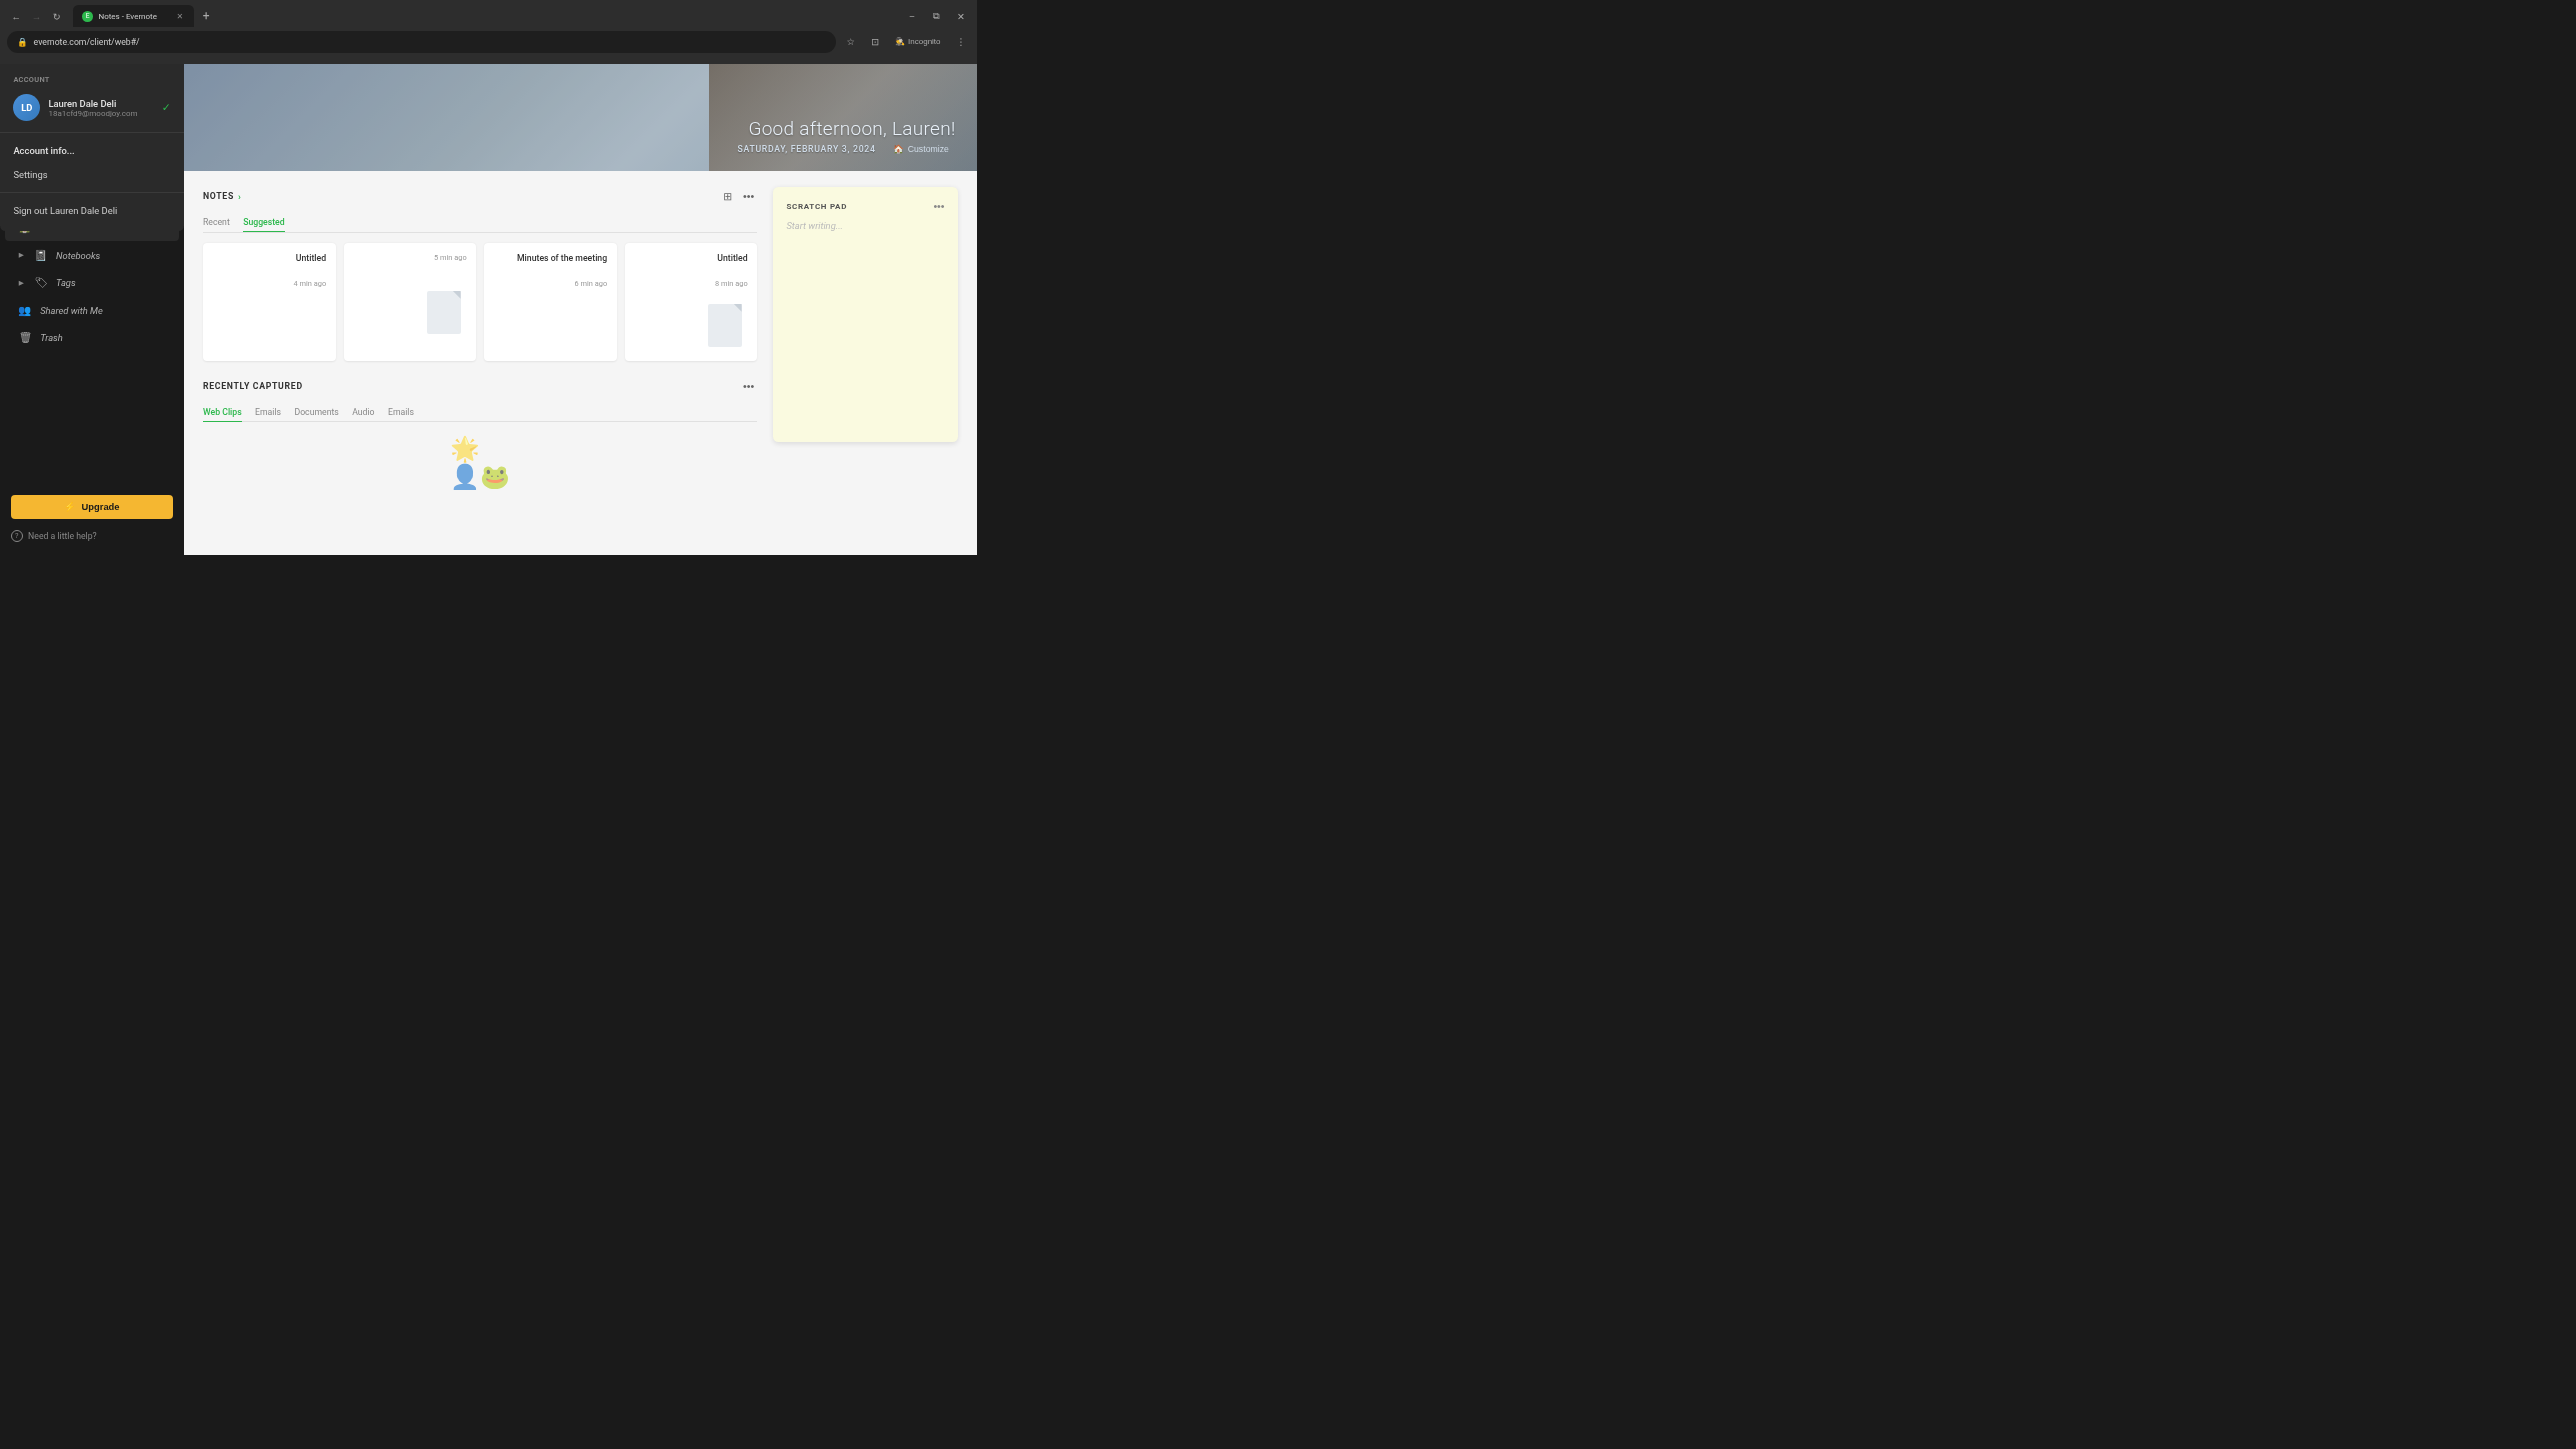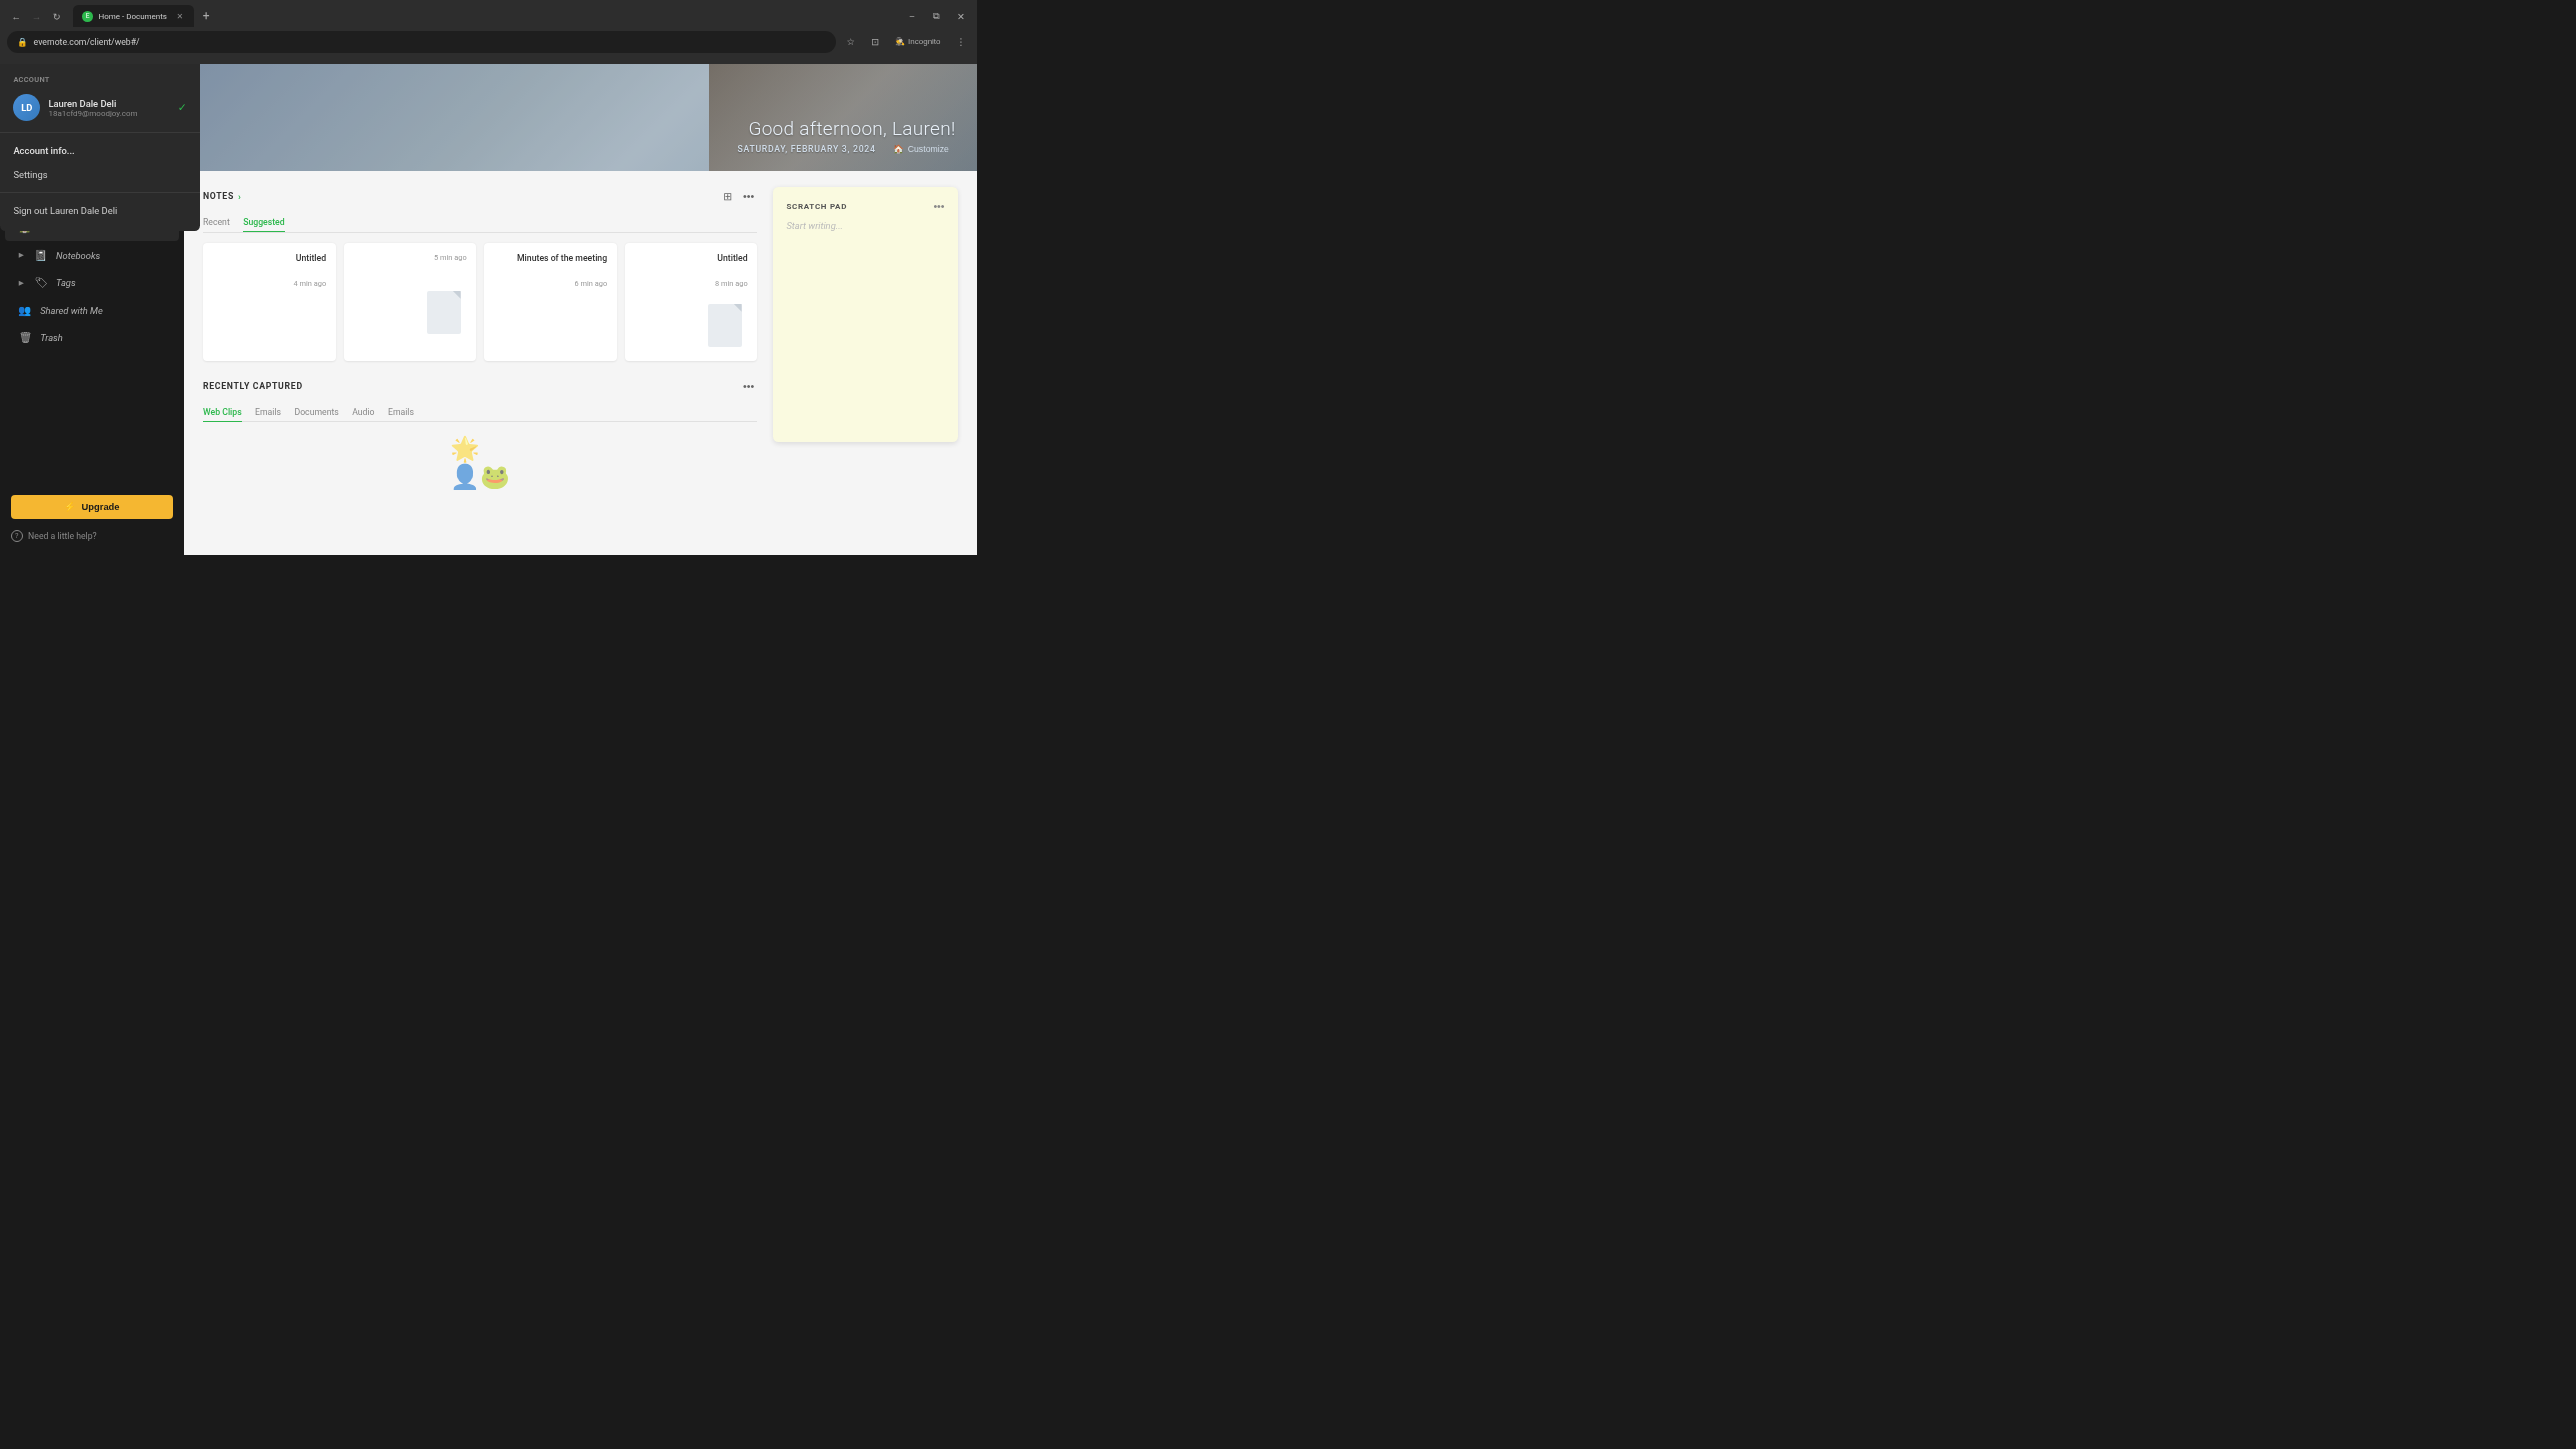--- a/index.html
+++ b/index.html
@@ -188,21 +188,21 @@
       flex-shrink: 0;
       position: relative;
       z-index: 100;
     }
 
     
     .account-dropdown {
       position: absolute;
       top: 0;
       left: 0;
-      width: 200px;
+      width: 184px;
       background: #2a2a2a;
       border-radius: 0 0 5.4px 5.4px;
       z-index: 200;
       padding: 8px 0;
     }
     .dropdown-section-label {
       font-size: 7.4px;
       color: #888;
       font-weight: 600;
       padding: 2.7px 13.4px 5.4px;
@@ -651,21 +651,21 @@
 
 <div class="browser-chrome">
   <div class="tab-bar">
     <div class="nav-arrows">
       <button class="nav-btn">←</button>
       <button class="nav-btn disabled">→</button>
       <button class="nav-btn">↻</button>
     </div>
     <div class="tab-item active">
       <div class="tab-favicon">E</div>
-      <span class="tab-title">Home - Documents</span>
+      <span class="tab-title">Notes - Evernote</span>
       <span class="tab-close">✕</span>
     </div>
     <div class="tab-new">+</div>
     <div style="flex:1"></div>
     <div class="window-controls">
       <button class="win-btn">−</button>
       <button class="win-btn">⧉</button>
       <button class="win-btn">✕</button>
     </div>
   </div>

